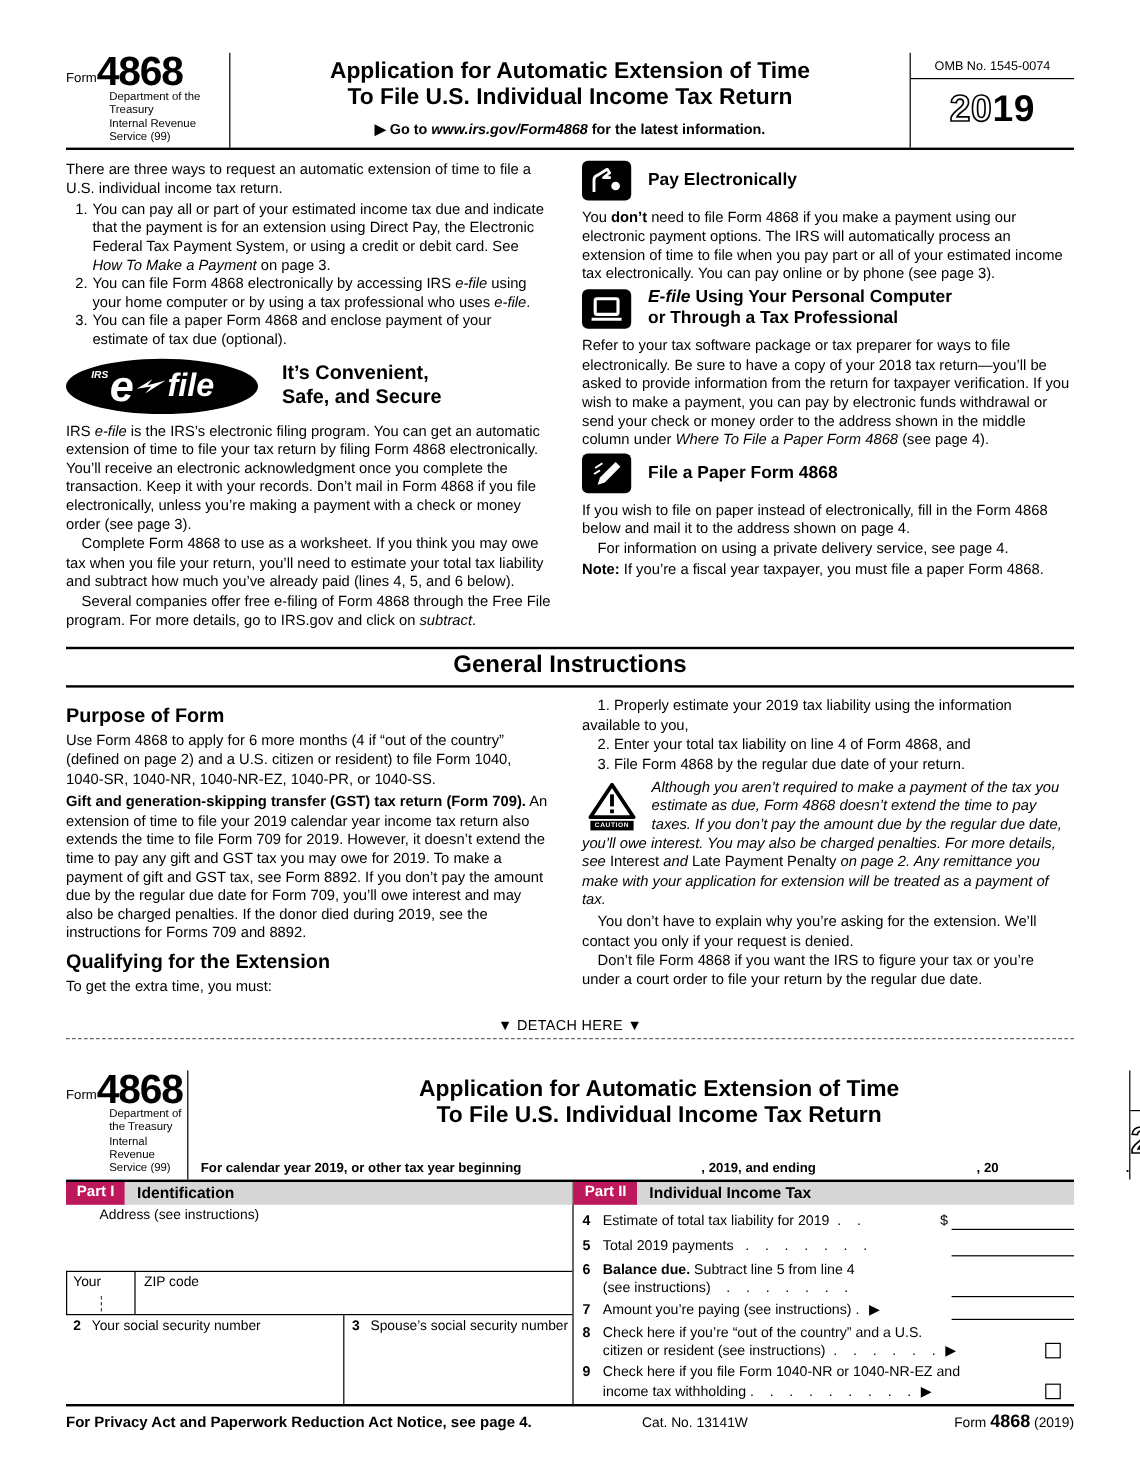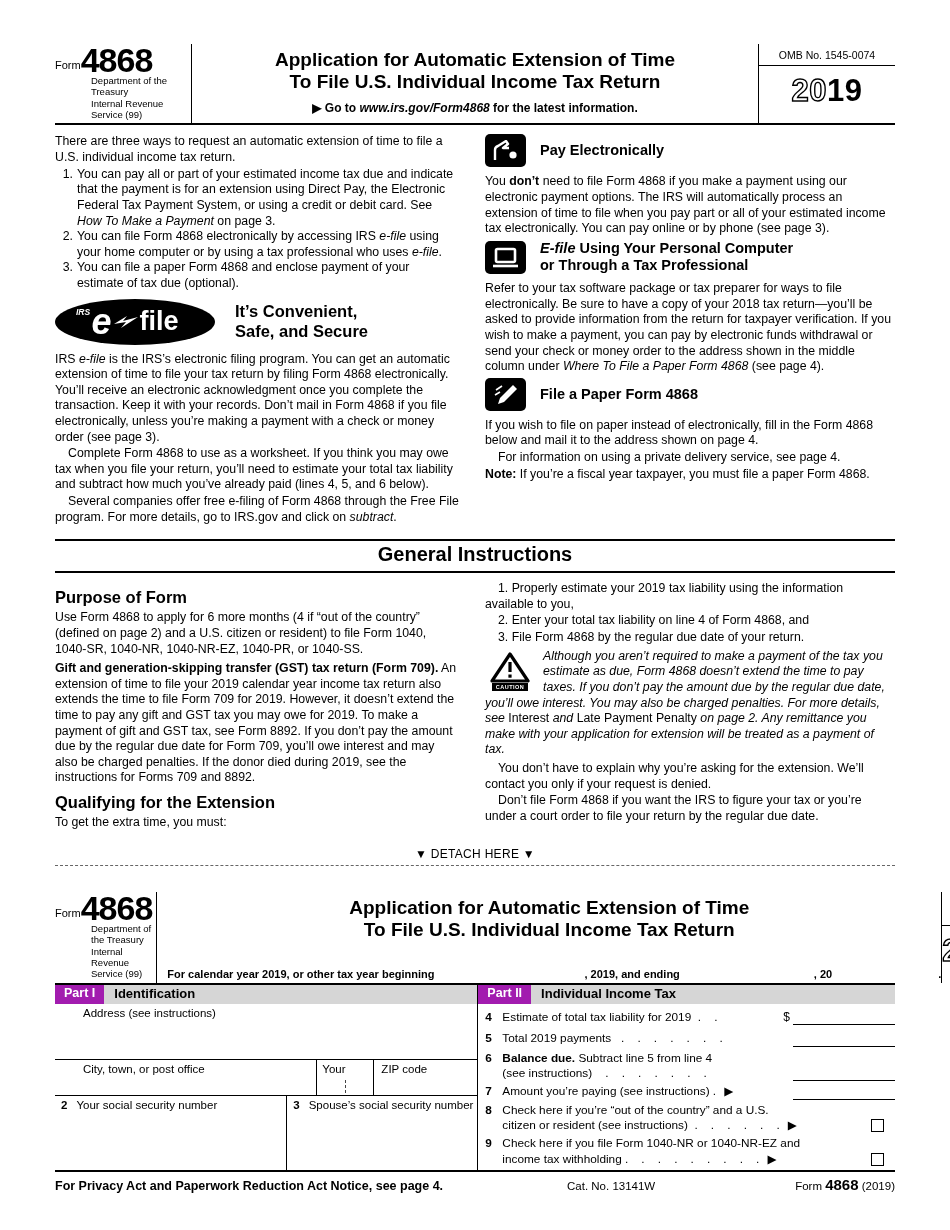--- a/index.html
+++ b/index.html
@@ -41,21 +41,21 @@
   .li .n { width:22px; flex:none; text-align:right; padding-right:4px; }
   .li .t { flex:1; }
 
   
   .efile-row { display:flex; align-items:center; gap:20px; margin:7px 0 7px 0; }
   .efile-logo { width:160px; height:46px; background:#000; border-radius:50%; color:#fff;
     display:flex; align-items:center; justify-content:center; position:relative; flex:none; }
   .efl-irs { position:absolute; top:8px; left:21px; font-size:8.5px; font-weight:bold; font-style:italic; }
   .efl-e { font-size:36px; font-weight:bold; font-style:italic; line-height:.8; margin-top:2px; }
   .efl-bolt { margin:0 2px; }
-  .efl-file { font-size:27px; font-weight:bold; }
+  .efl-file { font-size:27px; font-weight:bold; font-style:italic; }
   .efile-head { font-size:16.5px; font-weight:bold; line-height:1.2; }
 
   
   .icon-head { display:flex; align-items:center; gap:14px; margin:3px 0 7px 0; }
   .ih-icon { width:41px; height:33px; background:#000; border-radius:5px; flex:none;
     display:flex; align-items:center; justify-content:center; }
   .ih-text { font-size:14.5px; font-weight:bold; line-height:1.18; }
   .first-head { margin-top:0; }
 
   
@@ -79,21 +79,21 @@
   .bf-cal { display:flex; align-items:baseline; font-size:11px; font-weight:bold;
     padding:0 0 3px 10px; margin-top:auto; white-space:nowrap;gap:36px; }
   .cal-gap { width:78px; border-bottom:1px solid #fff; align-self:stretch; }
   .cal-gap2 { width:62px; }
   .cal-gap3 { width:34px; }
 
   .pbars { display:flex; }
   .pbar { display:flex; height:19px; align-items:stretch; }
   .pbar-l { width:50.4%; border-right:1.5px solid #000; }
   .pbar-r { flex:1; }
-  .pbar-label { background:#a21caf; color:#fff; font-weight:bold; font-size:12.5px; padding:1px 9px 0; flex:none;text-align:right; }
+  .pbar-label { background:#be185d; color:#fff; font-weight:bold; font-size:12.5px; padding:1px 9px 0; flex:none;text-align:right; }
   .pbar-title { background:#d6d6d6; flex:1; font-weight:bold; font-size:13px; padding:1px 0 0 10px; }
 
   .bf-body { display:flex; border-bottom:2.5px solid #000; }
   .bf-left { width:50.4%; flex:none; border-right:1.5px solid #000; display:flex; flex-direction:column; font-size:11.5px; }
   .f-num { font-weight:bold; margin-right:9px; }
   .f-row1 { height:45px; border-bottom:1px solid #000; padding:3px 0 0 6px; }
   .f-rowa { height:56px; border-bottom:1px solid #000; padding:3px 0 0 28px; }
   .f-rowc { height:36px; border-bottom:1px solid #000; display:flex; }
   .f-city { flex:1; padding:3px 0 0 28px; }
   .f-state { width:57px; flex:none; border-left:1px solid #000; padding:3px 0 0 5px; position:relative; }
@@ -109,21 +109,21 @@
   .ltext { flex:1; min-width:0; }
   .blk { display:block; }
   .amt { width:102px; flex:none; align-self:flex-end; border-bottom:1.2px solid #000; height:15px; }
   .cur { width:15px; flex:none; font-size:12px; align-self:flex-start; text-align:right; padding-right:3px; }
   .cur5 { width:117px; flex:none; }
   .arrow { padding-left:8px; }
   .boxcol { width:36px; flex:none; align-self:flex-end; display:flex; justify-content:center; padding-bottom:1px; }
   .cbox { width:13px; height:13px; border:1.3px solid #000; }
   .m6 { margin-top:6px; } .m4 { margin-top:4px; } .m3 { margin-top:3px; }
 
-  .bf-foot { display:flex; align-items:baseline; margin-top:4px;gap:32px; }
+  .bf-foot { display:flex; align-items:baseline; margin-top:4px; }
   .foot-privacy { font-weight:bold; font-size:12.5px; width:480px; flex:none; }
   .foot-cat { font-size:11.5px; flex:1; }
   .foot-form { font-size:11.5px; text-align:right; }
   .foot-num { font-size:15px; font-weight:bold; }
 </style>
 </head>
 <body>
 
 <div class="page">
 
@@ -309,23 +309,20 @@
       </div>
     </div>
 
     <div class="bf-body">
 
       <div class="bf-left">
         <div class="f-rowa">
           <span>Address (see instructions)</span>
         </div>
         <div class="f-rowc">
-          <div class="f-city">
-            <span>City, town, or post office</span>
-          </div>
           <div class="f-state">
             <span>Your</span>
           </div>
           <div class="f-zip">
             <span>ZIP code</span>
           </div>
         </div>
         <div class="f-rowssn">
           <div class="f-ssn1">
             <span class="f-num">2</span><span>Your social security number</span>

